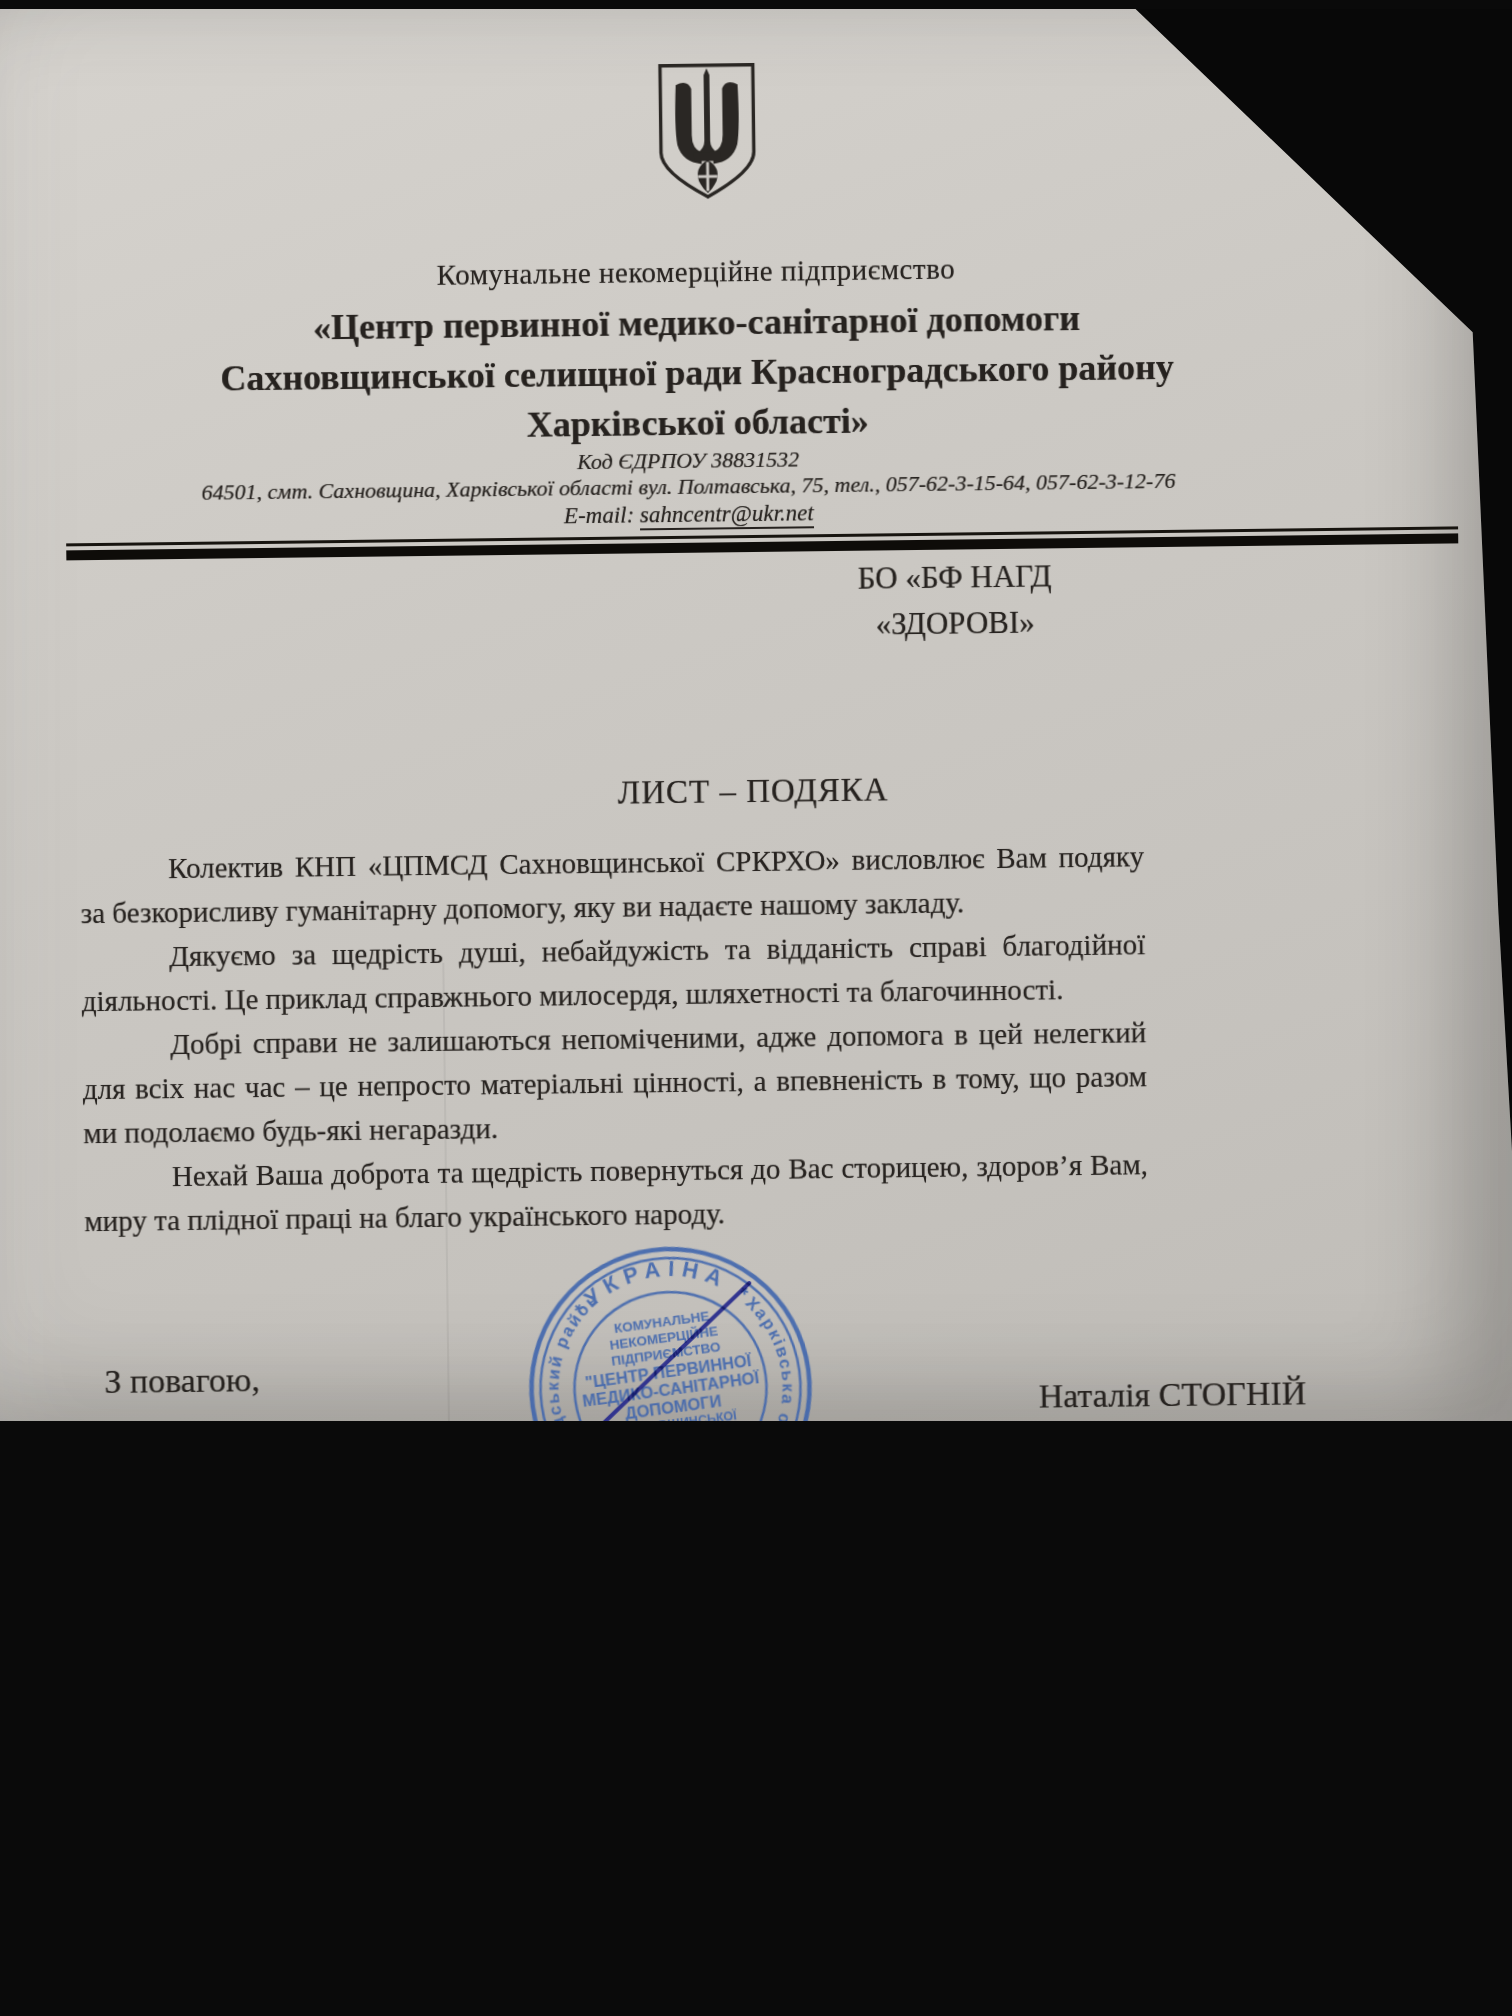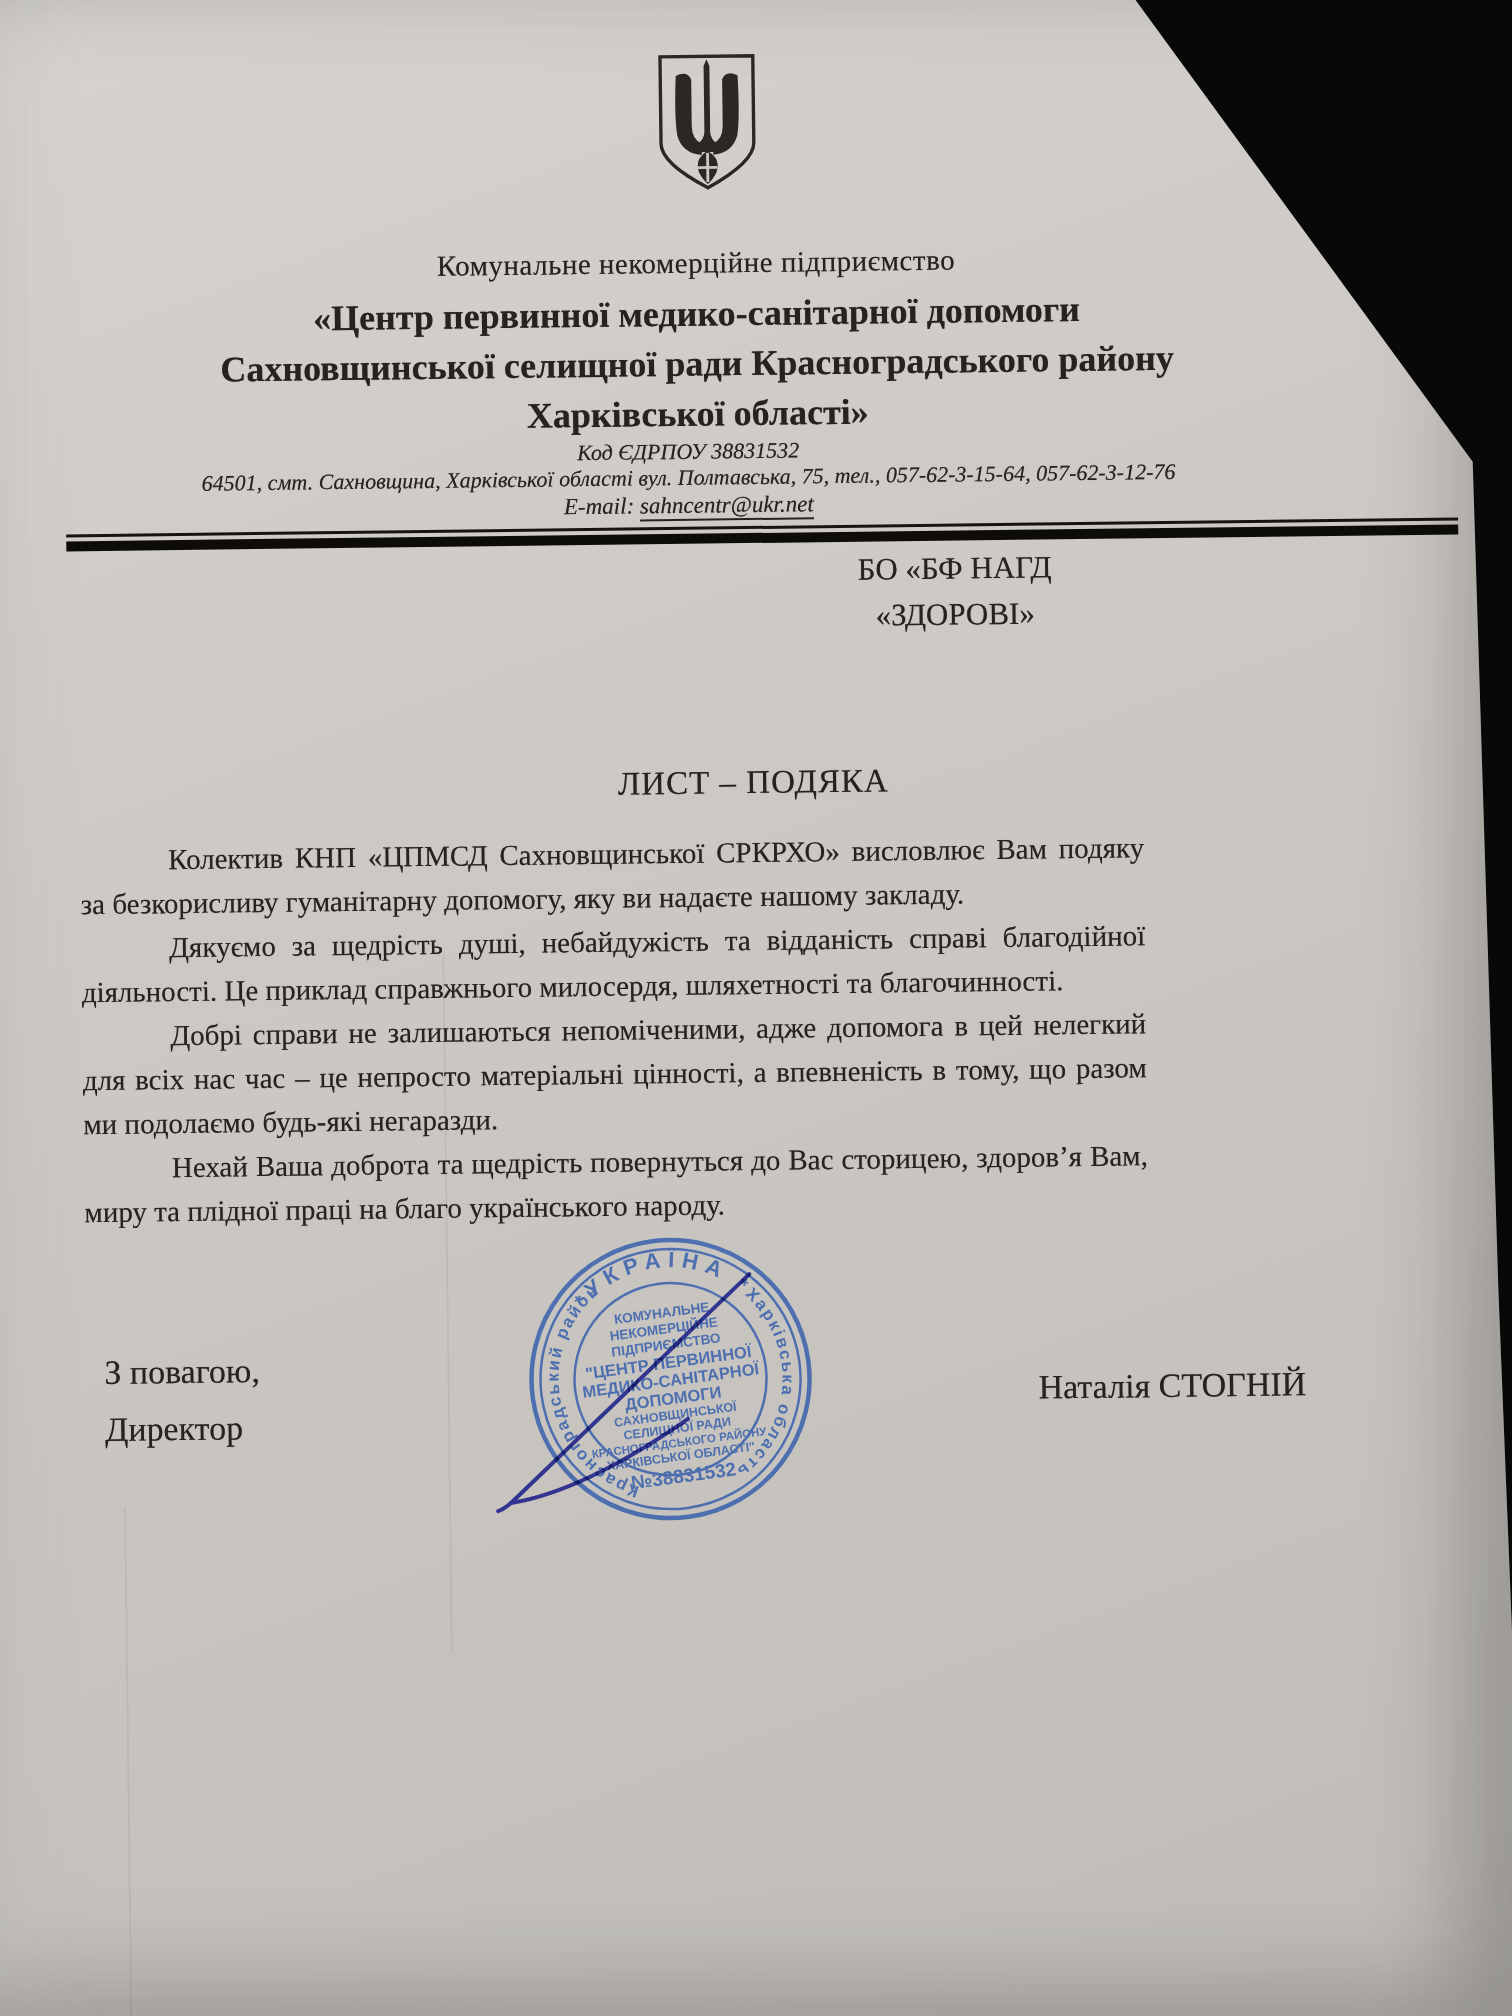--- a/index.html
+++ b/index.html
@@ -2,21 +2,21 @@
 <html><head>
 <meta charset="utf-8">
 <style>
   html,body{margin:0;padding:0;}
   body{
     width:1512px;height:2016px;
     background:#0a0a0a;
     overflow:hidden;
     font-family:"Liberation Serif","DejaVu Serif",serif;
   }
-  .scene{position:relative;width:1512px;height:2016px;background:#080808;}
+  .scene{position:relative;width:1512px;height:1412px;background:#080808;margin-top:9px;}
   .paper{
     position:absolute;inset:0;
     background:linear-gradient(160deg,#d6d3ce 0%,#ccc9c4 40%,#c5c2bd 75%,#bfbcb7 100%);
     clip-path:polygon(0 0,75.1% 0,97.4% 22.9%,99.1% 64%,100% 80.9%,100% 100%,0 100%);
     box-shadow:inset -60px -10px 90px rgba(0,0,0,.18),inset 25px 25px 70px rgba(255,255,255,.10),inset 0 -50px 100px rgba(0,0,0,.07);
   }
   .content{
     position:absolute;inset:0;
     transform:rotate(-0.7deg);
     transform-origin:756px 1008px;

